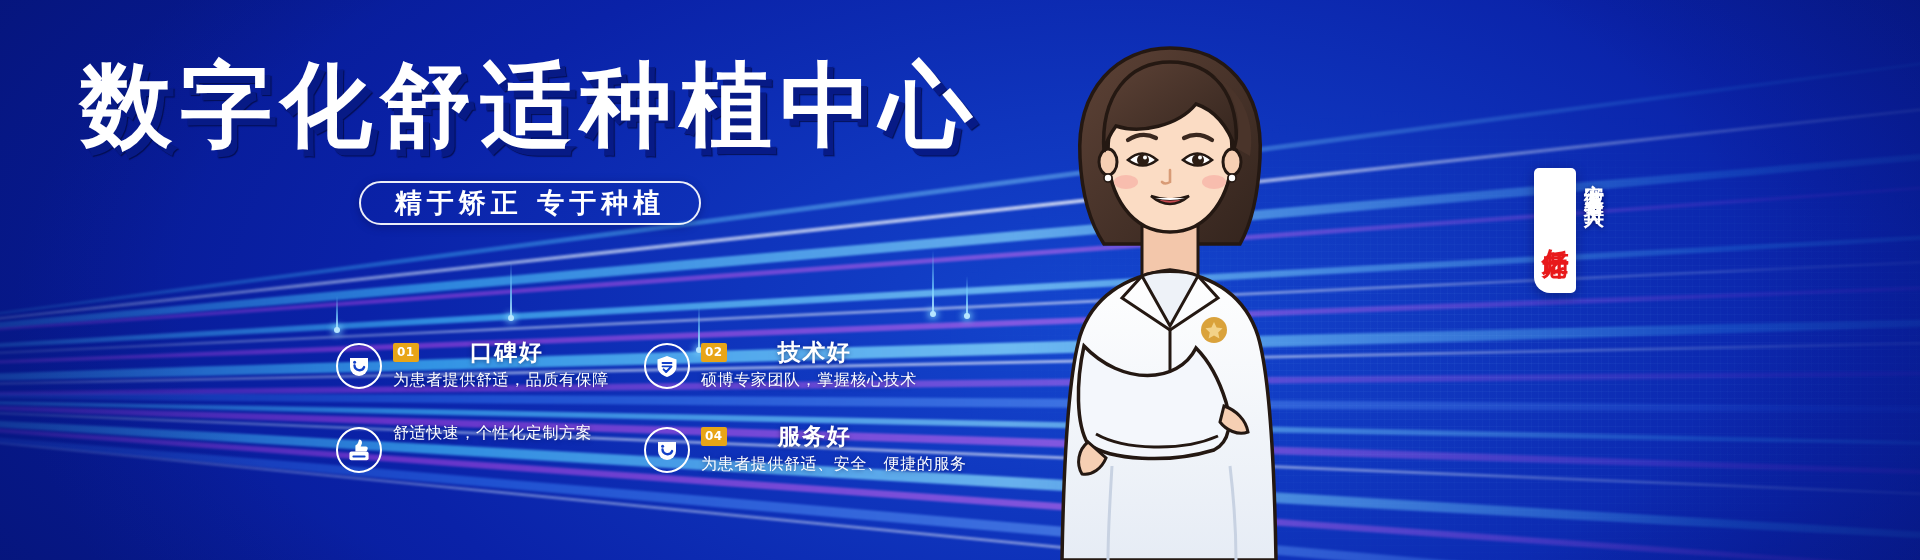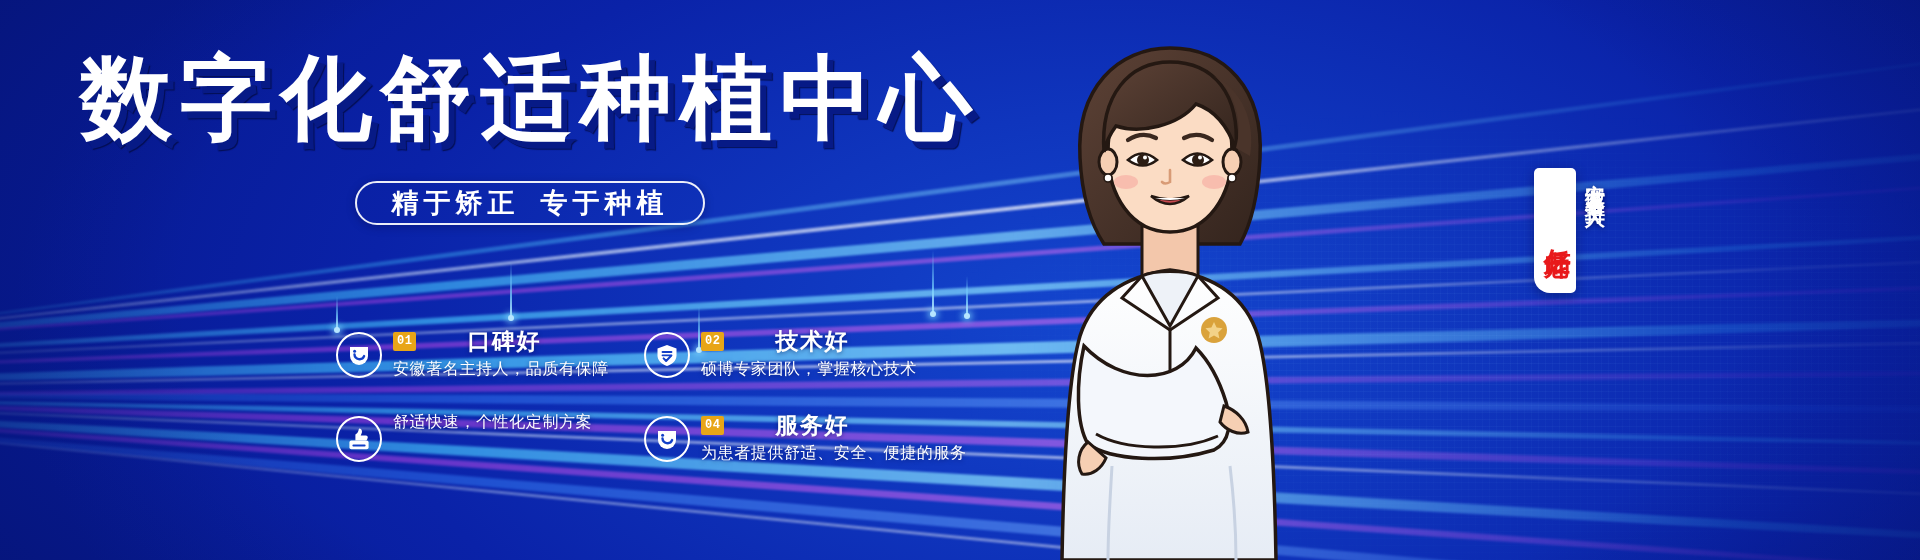--- a/index.html
+++ b/index.html
@@ -9,21 +9,20 @@
     background:#0a22a8;
   }
 
   
   .banner{
     position:relative;
     width:1920px; height:560px;
     overflow:hidden;
     background:
       radial-gradient(ellipse 1100px 620px at 58% 58%, #1447cf 0%, #0f35bd 34%, #0a22a8 68%, #071a93 100%);
-    font-family: Liberation Mono, monospace;
   }
 
   
   .vignette{
     position:absolute; inset:0;
     background:
       radial-gradient(ellipse 1500px 760px at 50% 50%, rgba(0,0,0,0) 52%, rgba(2,8,62,.55) 100%);
     pointer-events:none;
   }
 
@@ -89,21 +88,21 @@
     font-size:27px;
     font-weight:600;
     letter-spacing:5px;
     white-space:nowrap;
     box-shadow:0 2px 9px rgba(0,10,70,.35);
   }
 
   
   .features{
     position:absolute;
-    left:336px; top:325px;
+    left:336px; top:336px;
     width:620px;
     display:grid;
     grid-template-columns:308px 308px;
     grid-template-rows:72px 72px;
     row-gap:12px;
   }
   .feat{ display:flex; align-items:flex-start; }
 
   .feat-icon{
     flex:0 0 auto;
@@ -248,21 +247,21 @@
           <path d="M4 5 h18 v9 a9 9 0 0 1 -18 0 z" fill="#ffffff"></path>
           <path d="M8.5 12.5 a5 5 0 0 0 9.6 1.6" fill="none" stroke="#1240c8" stroke-width="2.4" stroke-linecap="round"></path>
           <circle cx="8.6" cy="9.2" r="1.5" fill="#1240c8"></circle>
         </svg>
       </div>
       <div class="feat-text">
         <div class="feat-head">
           <span class="badge">01</span>
           <span class="feat-title">口碑好</span>
         </div>
-        <div class="feat-desc">安徽著名主持人，品质有保障</div>
+        <div class="feat-desc">为患者提供舒适，品质有保障</div>
       </div>
     </div>
 
     <div class="feat">
       <div class="feat-icon">
         <svg width="26" height="26" viewBox="0 0 26 26">
           <path d="M13 3 L22.5 6.4 v7.2 c0 5.2 -4.1 8.6 -9.5 10.4 C7.6 22.2 3.5 18.8 3.5 13.6 V6.4 z" fill="#ffffff"></path>
           <rect x="7.6" y="9" width="10.8" height="1.9" rx=".9" fill="#1240c8"></rect>
           <rect x="7.6" y="12.4" width="10.8" height="1.8" rx=".9" fill="#1240c8"></rect>
           <path d="M9.6 16.4 l2.5 2.6 l5 -5.2" fill="none" stroke="#1240c8" stroke-width="2" stroke-linecap="round" stroke-linejoin="round"></path>

